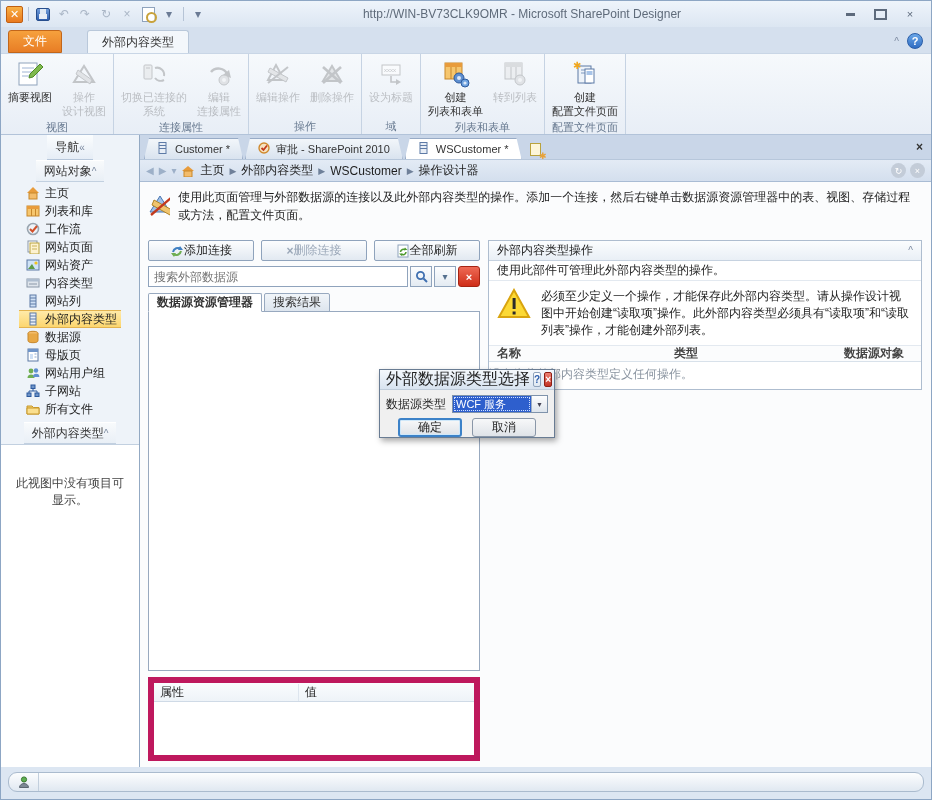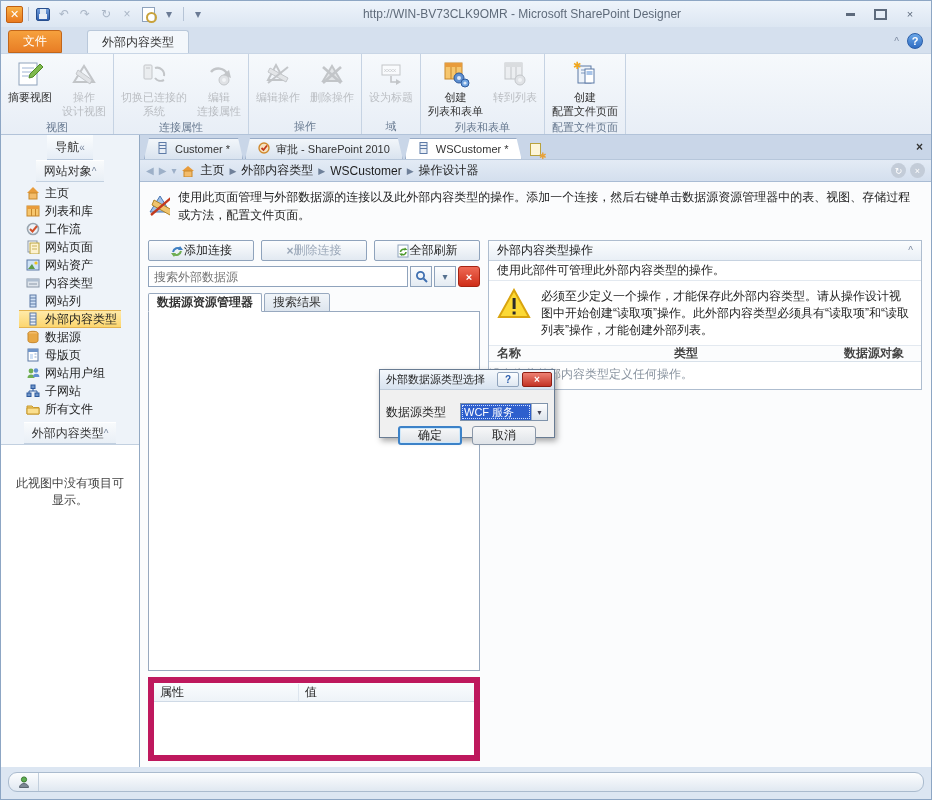--- a/index.html
+++ b/index.html
@@ -106,24 +106,24 @@
   .rp-sub { height:20px; display:flex; align-items:center; padding:0 8px; border-bottom:1px solid #e3e9f0; color:#1e1e1e; }
   .rp-warn { display:flex; gap:10px; padding:7px 10px 6px 8px; }
   .rp-warn .wtxt { line-height:17px; color:#1e1e1e; }
   .rp-th { height:17px; display:flex; background:#fbfcfd; border-top:1px solid #e3e9f0; border-bottom:1px solid #d8e1ea; align-items:center; font-weight:bold; color:#444; }
   .rp-th .h1 { width:185px; padding-left:8px; } .rp-th .h2 { width:170px; } .rp-th .h3 { flex:1; }
   .rp-empty { color:#8a94a0; padding-top:4px; }
 
   
   .dialog { position:absolute; left:378px; top:368px; width:176px; height:69px; background:#f0f0f0; border:1px solid #697c93; box-shadow:2px 3px 6px rgba(0,0,0,.35); z-index:50; }
   .dlg-t { height:20px; background:linear-gradient(#f4f8fc,#d8e3f0); border-bottom:1px solid #c0cddb; display:flex; align-items:center; padding:0 2px 0 6px; gap:3px; }
-  .dlg-title { flex:1; font-size:11px; color:#1e1e1e; white-space:nowrap; }
+  .dlg-title { flex:1; font-size:16px; color:#1e1e1e; white-space:nowrap; }
   .dlg-help { width:22px; height:15px; background:linear-gradient(#fdfeff,#dfe8f2); border:1px solid #8fa3bc; border-radius:2px; color:#2e5fae; font-weight:bold; font-size:10px; display:flex; align-items:center; justify-content:center; }
   .dlg-close { width:30px; height:15px; background:linear-gradient(#ee8173,#c33325); border:1px solid #8e1f14; border-radius:2px; color:#fff; font-weight:bold; font-size:10px; display:flex; align-items:center; justify-content:center; }
-  .dlg-row { display:flex; align-items:center; gap:14px; padding:5px 6px 2px;margin-top:8px; }
+  .dlg-row { display:flex; align-items:center; gap:6px; padding:5px 6px 2px; }
   .dlg-lbl { font-size:12px; color:#1e1e1e; white-space:nowrap; }
   .combo { display:flex; height:18px; border:1px solid #7f93ab; background:#fff; flex:1; }
   .combo .sel { flex:1; background:#2e5fcd; color:#fff; font-size:11px; display:flex; align-items:center; padding:0 3px; outline:1px dotted #cfe0ff; outline-offset:-2px; white-space:nowrap; overflow:hidden; }
   .combo .arr { width:16px; background:linear-gradient(#fdfdfe,#dde4ec); border-left:1px solid #9fb0c4; display:flex; align-items:center; justify-content:center; font-size:7px; color:#445; }
   .dlg-btns { display:flex; justify-content:center; gap:10px; padding-top:3px; }
   .dbtn { width:64px; height:19px; background:linear-gradient(#f7f8f9,#dfe3e8); border:1px solid #8a97a8; border-radius:3px; display:flex; align-items:center; justify-content:center; font-size:12px; color:#1e1e1e; }
   .dbtn.default { border:2px solid #3c82c8; box-shadow:inset 0 0 0 1px #cfe8fa; }
 
   
   .statusbar { position:absolute; left:0; bottom:0; width:100%; height:32px; background:#dce6f2; }

